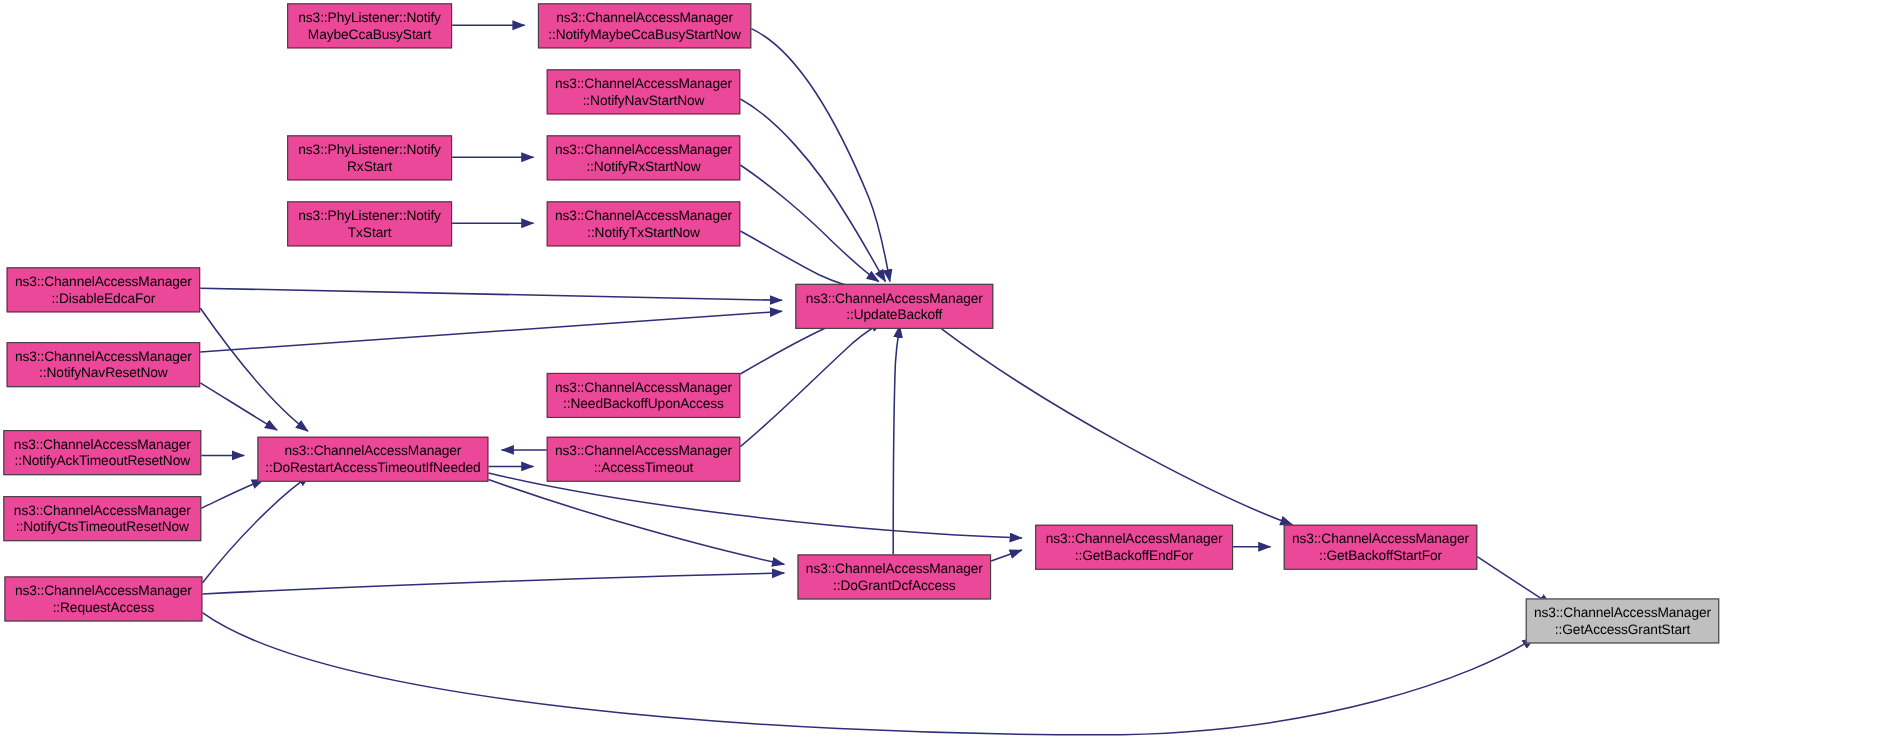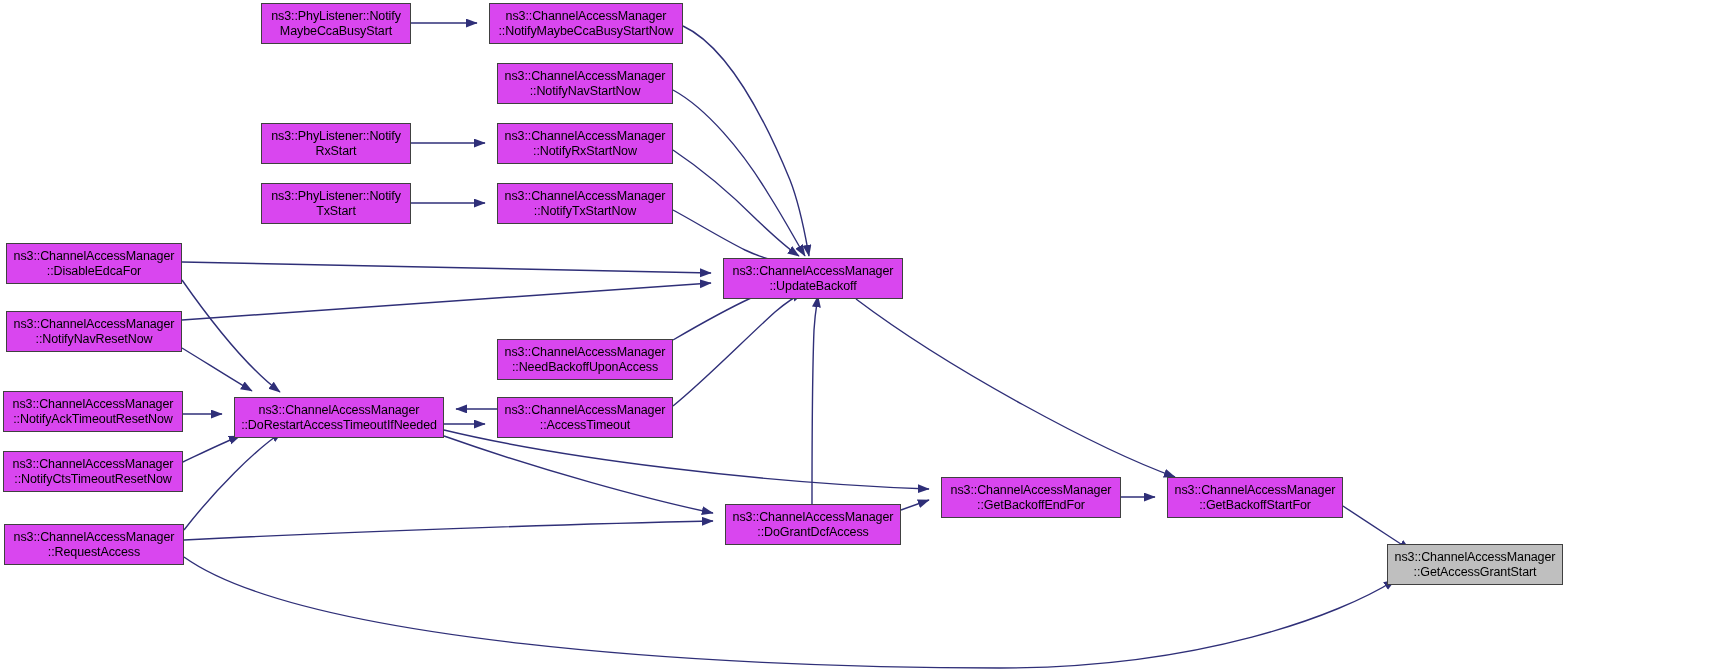--- a/index.html
+++ b/index.html
@@ -20,21 +20,21 @@
     left: 0;
     top: 0;
     width: 1717px;
     height: 671px;
     pointer-events: none;
   }
   .node {
     position: absolute;
     box-sizing: border-box;
     border: 1px solid #404040;
-    background: #d946ef;
+    background: #ec4899;
     display: flex;
     align-items: center;
     justify-content: center;
     text-align: center;
     line-height: 1.18;
     color: #000000;
     font-size: 12.5px;
     letter-spacing: -0.1px;
     white-space: pre-line;
     z-index: 2;

